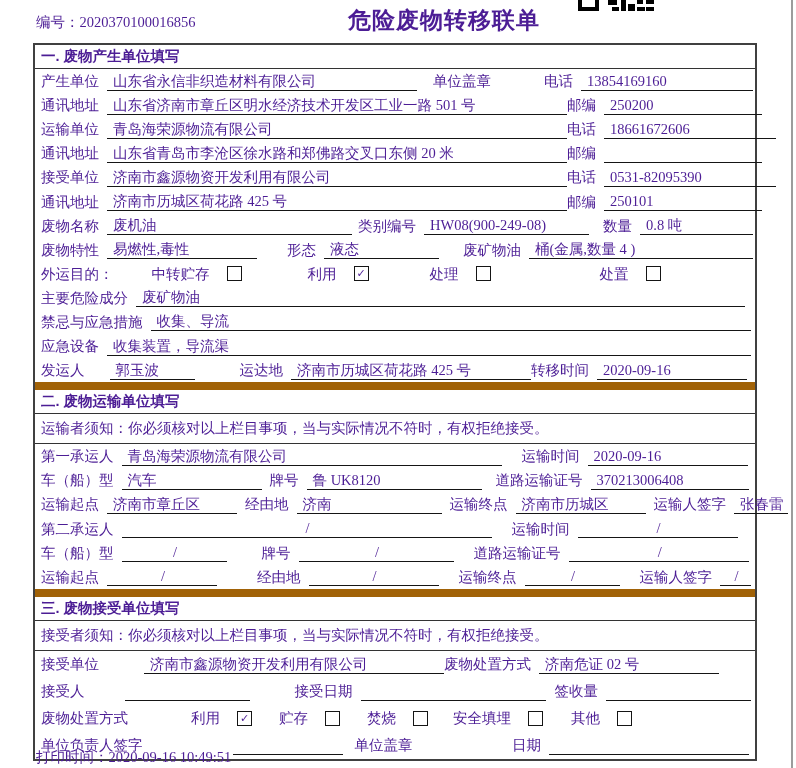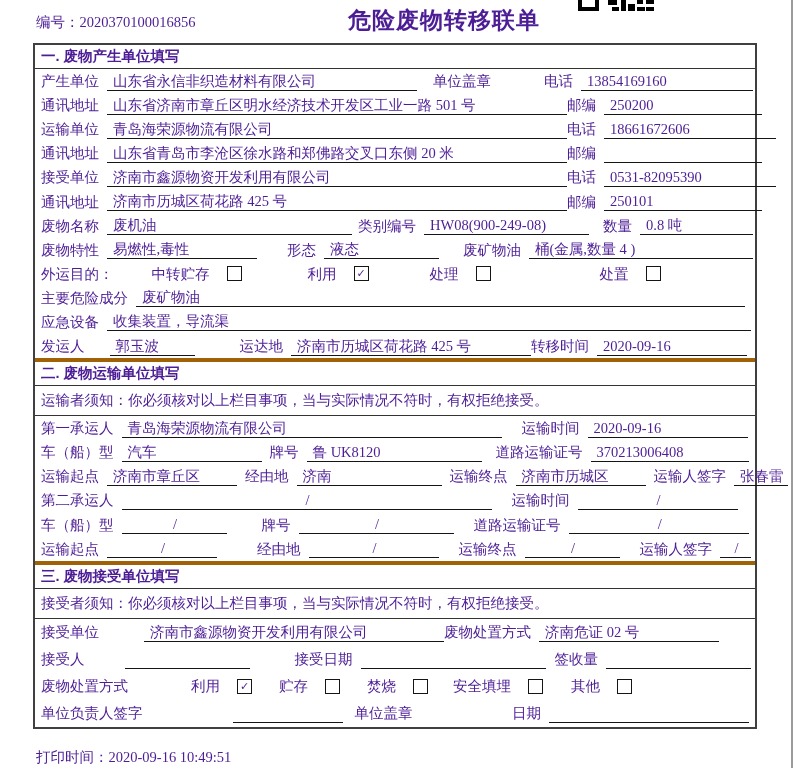--- a/index.html
+++ b/index.html
@@ -6,21 +6,21 @@
   .page{position:relative;width:796px;height:768px;background:#ffffff;overflow:hidden;
         font-family:"Liberation Serif","DejaVu Serif",serif;color:#4c1d95;}
   .serial{position:absolute;left:36px;top:13px;font-size:14.5px;white-space:nowrap;}
   .doc-title{position:absolute;left:50%;top:5px;transform:translateX(-50%);margin-left:46px;
         font-family:"Liberation Sans","DejaVu Sans",sans-serif;font-weight:700;font-size:23px;
         letter-spacing:1px;white-space:nowrap;}
   .qr-frag{position:absolute;left:578px;top:0;}
   .page-edge{position:absolute;left:791px;top:0;width:2px;height:768px;background:#9c9c9c;}
   .form-table{position:absolute;left:33px;top:43px;width:724px;border:2px solid #404040;
         background:#fff;box-sizing:border-box;}
-  .section + .section{border-top:4px solid #a16207;}
+  .section + .section{border-top:8px solid #a16207;}
   .sec-header{font-family:"Liberation Sans","DejaVu Sans",sans-serif;font-weight:700;
         font-size:14.5px;height:23px;line-height:23px;padding:0 6px;border-bottom:1.5px solid #333;}
   .sec-note{height:29px;line-height:29px;padding:0 6px;border-bottom:1.5px solid #333;font-size:14.5px;}
   .row{display:flex;align-items:center;height:24.1px;padding:0 2px 0 6px;font-size:14.5px;}
   .sec-acceptor .row{height:27px;}
   .field{display:flex;align-items:center;white-space:nowrap;}
   .field.push{margin-left:auto;}
   .f-label{margin-right:8px;line-height:18px;}
   .f-value{border-bottom:1px solid #151515;height:19px;line-height:18px;box-sizing:border-box;
         padding:0 4px 0 6px;overflow:visible;}
@@ -169,20 +169,26 @@
           </div>
         </div>
         <div class="row">
           <div class="field" style="margin-right: 8px; flex: 1 1 0%;">
             <span class="f-label">主要危险成分</span>
             <span class="f-value" style="flex: 1 1 0%;">废矿物油</span>
           </div>
         </div>
         <div class="row">
           <div class="field" style="margin-right: 2px; flex: 1 1 0%;">
+            <span class="f-label">禁忌与应急措施</span>
+            <span class="f-value" style="flex: 1 1 0%;">收集、导流</span>
+          </div>
+        </div>
+        <div class="row">
+          <div class="field" style="margin-right: 2px; flex: 1 1 0%;">
             <span class="f-label">应急设备</span>
             <span class="f-value" style="flex: 1 1 0%;">收集装置，导流渠</span>
           </div>
         </div>
         <div class="row">
           <div class="field">
             <span class="f-label" style="margin-right: 25px;">发运人</span>
             <span class="f-value" style="width: 85px;">郭玉波</span>
           </div>
           <div class="field" style="margin-left: 45px;">

